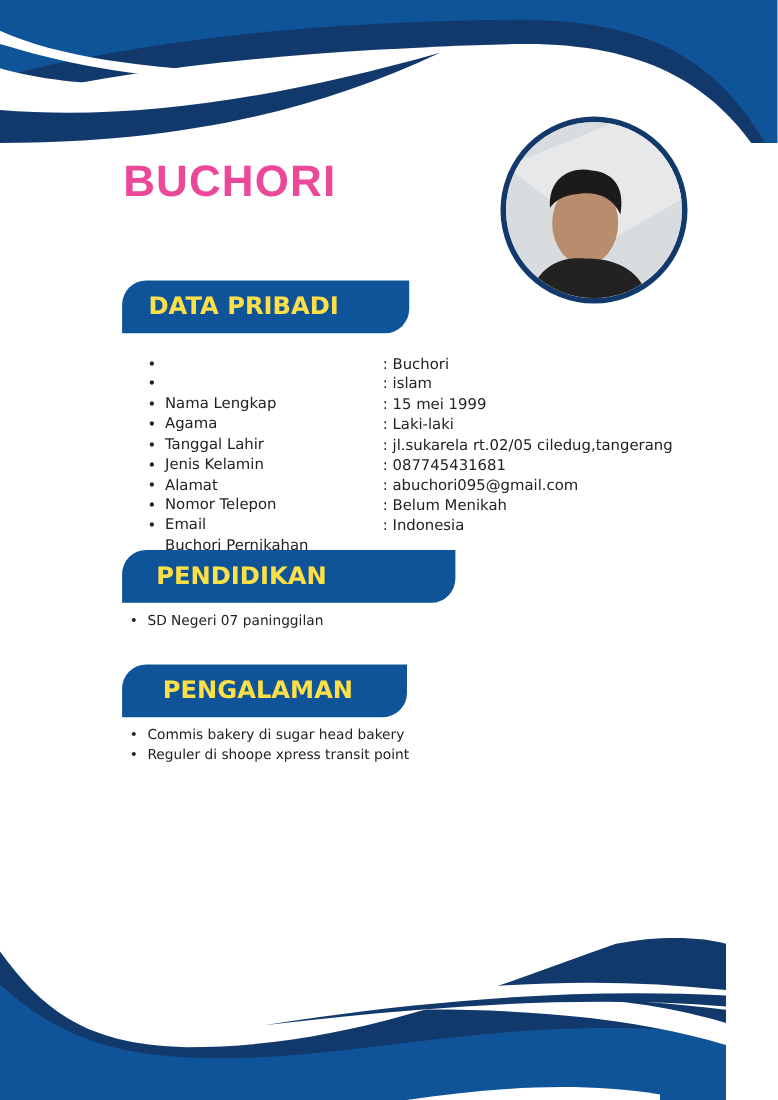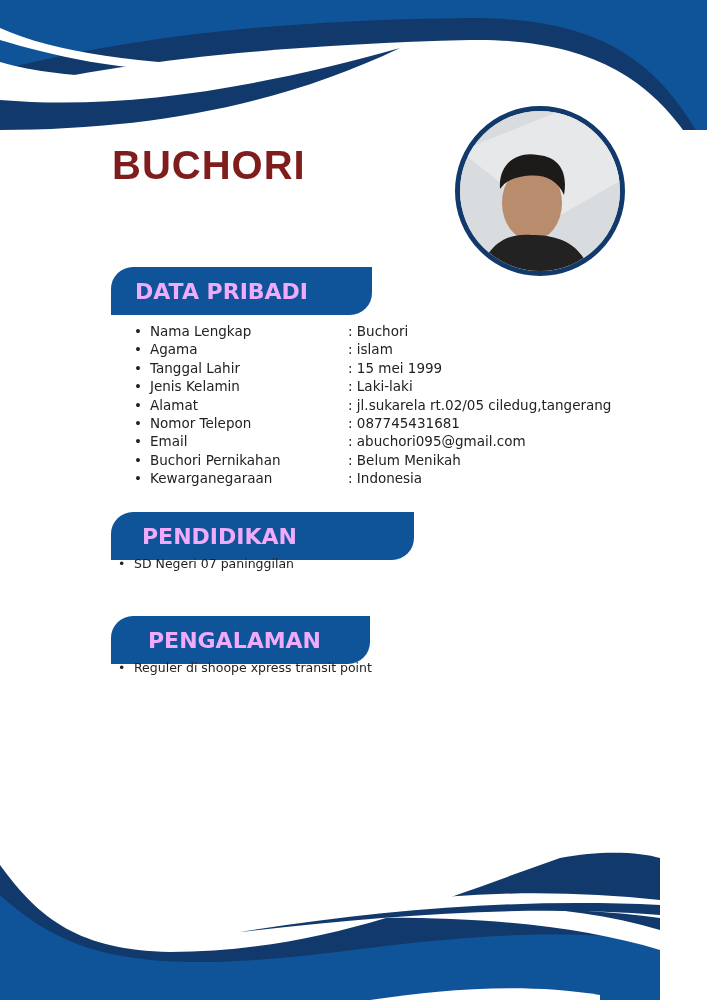--- a/index.html
+++ b/index.html
@@ -1,33 +1,33 @@
 <!DOCTYPE html>
 <html><head>
 <meta charset="utf-8">
 <style>
   html, body { margin:0; padding:0; }
   body { width:707px; height:1000px; position:relative; overflow:hidden; background:#ffffff; font-family:"DejaVu Sans", sans-serif; }
   .wave-top, .wave-bottom { position:absolute; left:0; }
   .wave-top { top:0; }
   .wave-bottom { top:840px; }
-  .name { position:absolute; left:112px; top:143px; font-family:"Liberation Sans", sans-serif; font-weight:700; font-size:40px; color:#7f1d1d; letter-spacing:1px; margin:0; }
+  .name { position:absolute; left:112px; top:143px; font-family:"Liberation Sans", sans-serif; font-weight:700; font-size:40px; color:#ec4899; letter-spacing:1px; margin:0; }
   .photo { position:absolute; left:455px; top:106px; width:160px; height:160px; border-radius:50%; border:5px solid #12396b; overflow:hidden; background:#cfd3d6; }
-  .section-head { position:absolute; background:#0f5499; color:#f0abfc; font-family:"DejaVu Sans", sans-serif; font-weight:700; border-radius:22px 0 22px 0; box-sizing:border-box;margin-top:12px; }
+  .section-head { position:absolute; background:#0f5499; color:#fde047; font-family:"DejaVu Sans", sans-serif; font-weight:700; border-radius:22px 0 22px 0; box-sizing:border-box; }
   .section-head span { position:absolute; top:50%; transform:translateY(-50%); white-space:nowrap; }
   .sh1 { left:111px; top:255px; width:261px; height:48px; font-size:22px; }
   .sh1 span { left:24px; }
   .sh2 { left:111px; top:500px; width:303px; height:48px; font-size:22px; }
   .sh2 span { left:31px; }
   .sh3 { left:111px; top:604px; width:259px; height:48px; font-size:22px; }
   .sh3 span { left:37px; }
   .personal { position:absolute; left:134px; top:322px; margin:0; padding:0; list-style:none; font-size:13.5px; color:#222; }
   .personal li { height:18.4px; line-height:18.4px; position:relative; white-space:nowrap; }
   .personal li .bullet { position:absolute; left:0; top:0; }
-  .personal li .lbl { position:absolute; left:16px; }
+  .personal li .lbl { position:absolute; left:16px;margin-top:36px; }
   .personal li .val { position:absolute; left:214px; }
   .simple-list { position:absolute; margin:0; padding:0; list-style:none; font-size:12.5px; color:#222; }
   .simple-list li { height:18px; line-height:18px; white-space:nowrap; }
   .simple-list li .bullet { display:inline-block; width:16px; }
   .edu { left:118px; top:555px; }
   .exp { left:118px; top:659px; }
 </style>
 </head>
 <body>
 
@@ -108,20 +108,21 @@
   <span>PENDIDIKAN</span>
 </div>
 <ul class="simple-list edu">
   <li><span class="bullet">•</span><span>SD Negeri 07 paninggilan</span></li>
 </ul>
 
 <div class="section-head sh3">
   <span>PENGALAMAN</span>
 </div>
 <ul class="simple-list exp">
+  <li><span class="bullet">•</span><span>Commis bakery di sugar head bakery</span></li>
   <li><span class="bullet">•</span><span>Reguler di shoope xpress transit point</span></li>
 </ul>
 
 <svg class="wave-bottom" width="707" height="160" viewBox="0 0 707 160">
   <path d="M0,25 C40,80 80,110 170,112 C320,112 440,60 560,18 C600,10 640,12 660,18 L660,160 L0,160 Z" fill="#12396b"></path>
   <path d="M0,55 C50,100 100,122 200,122 C340,122 460,80 660,100 L660,160 L0,160 Z" fill="#0f5499"></path>
   <path d="M240,92 C380,55 520,45 660,60 L660,78 C540,62 400,66 240,92 Z" fill="#ffffff"></path>
   <path d="M360,78 C460,64 560,60 660,90 L660,110 C580,86 480,76 360,78 Z" fill="#ffffff"></path>
   <path d="M240,92 C380,70 520,58 660,65 L660,75 C520,64 380,76 240,92 Z" fill="#12396b"></path>
   <path d="M370,160 C440,150 520,142 600,155 L600,160 Z" fill="#ffffff"></path>

